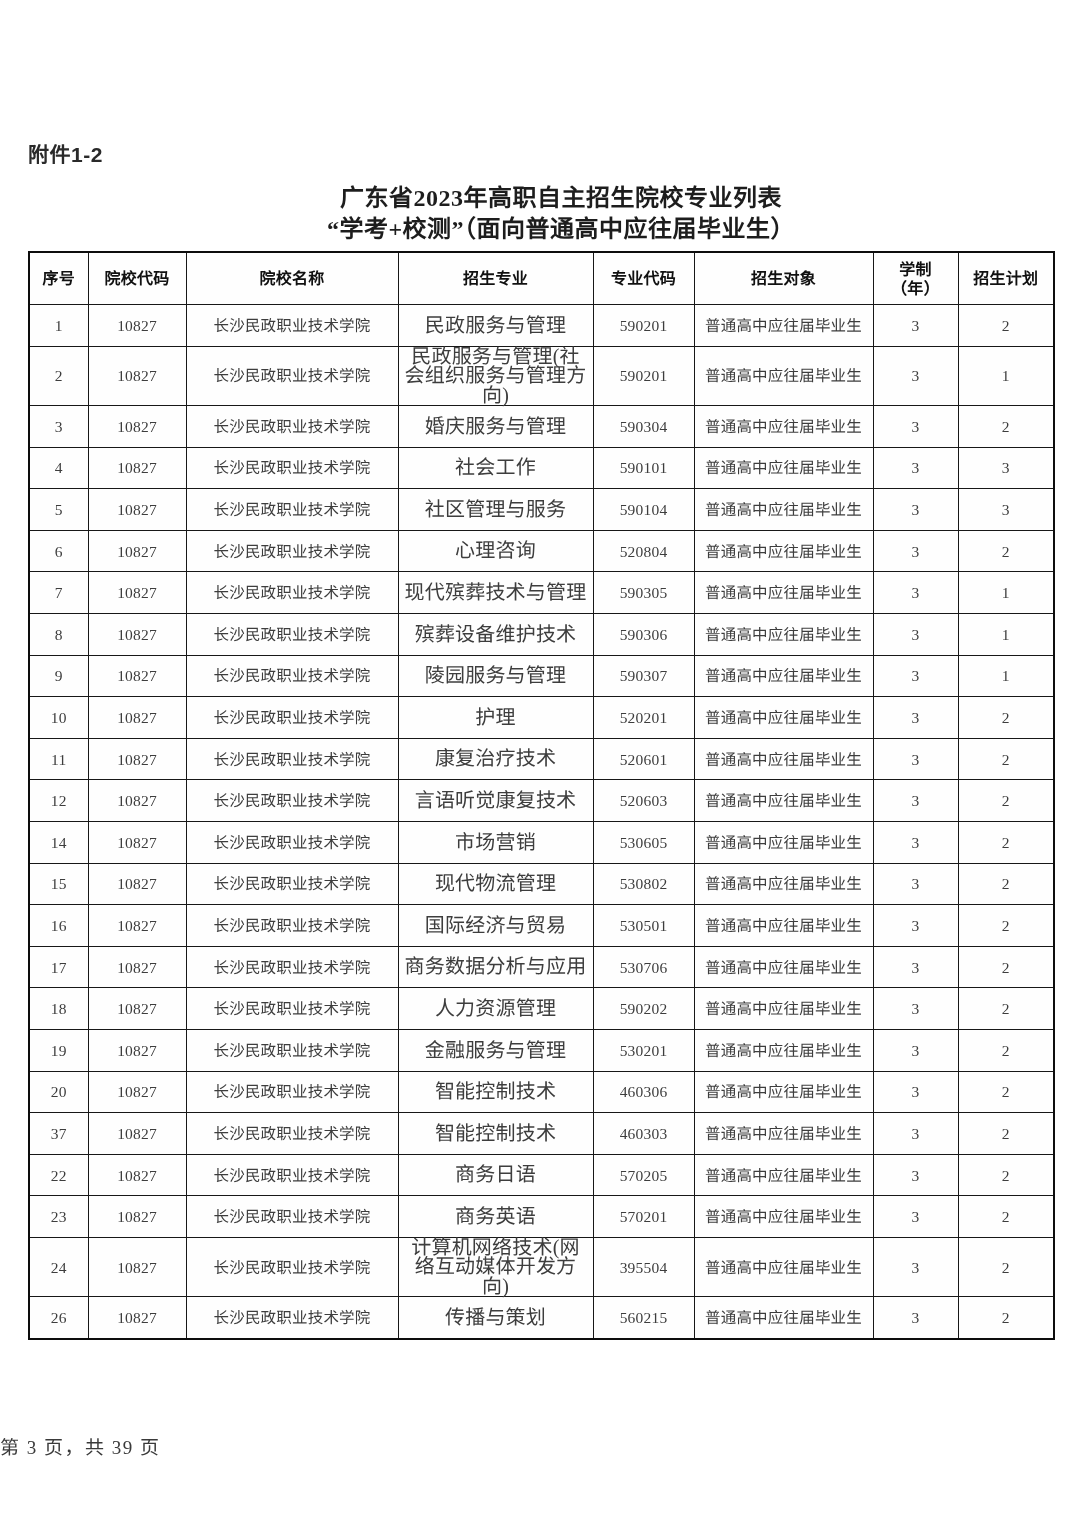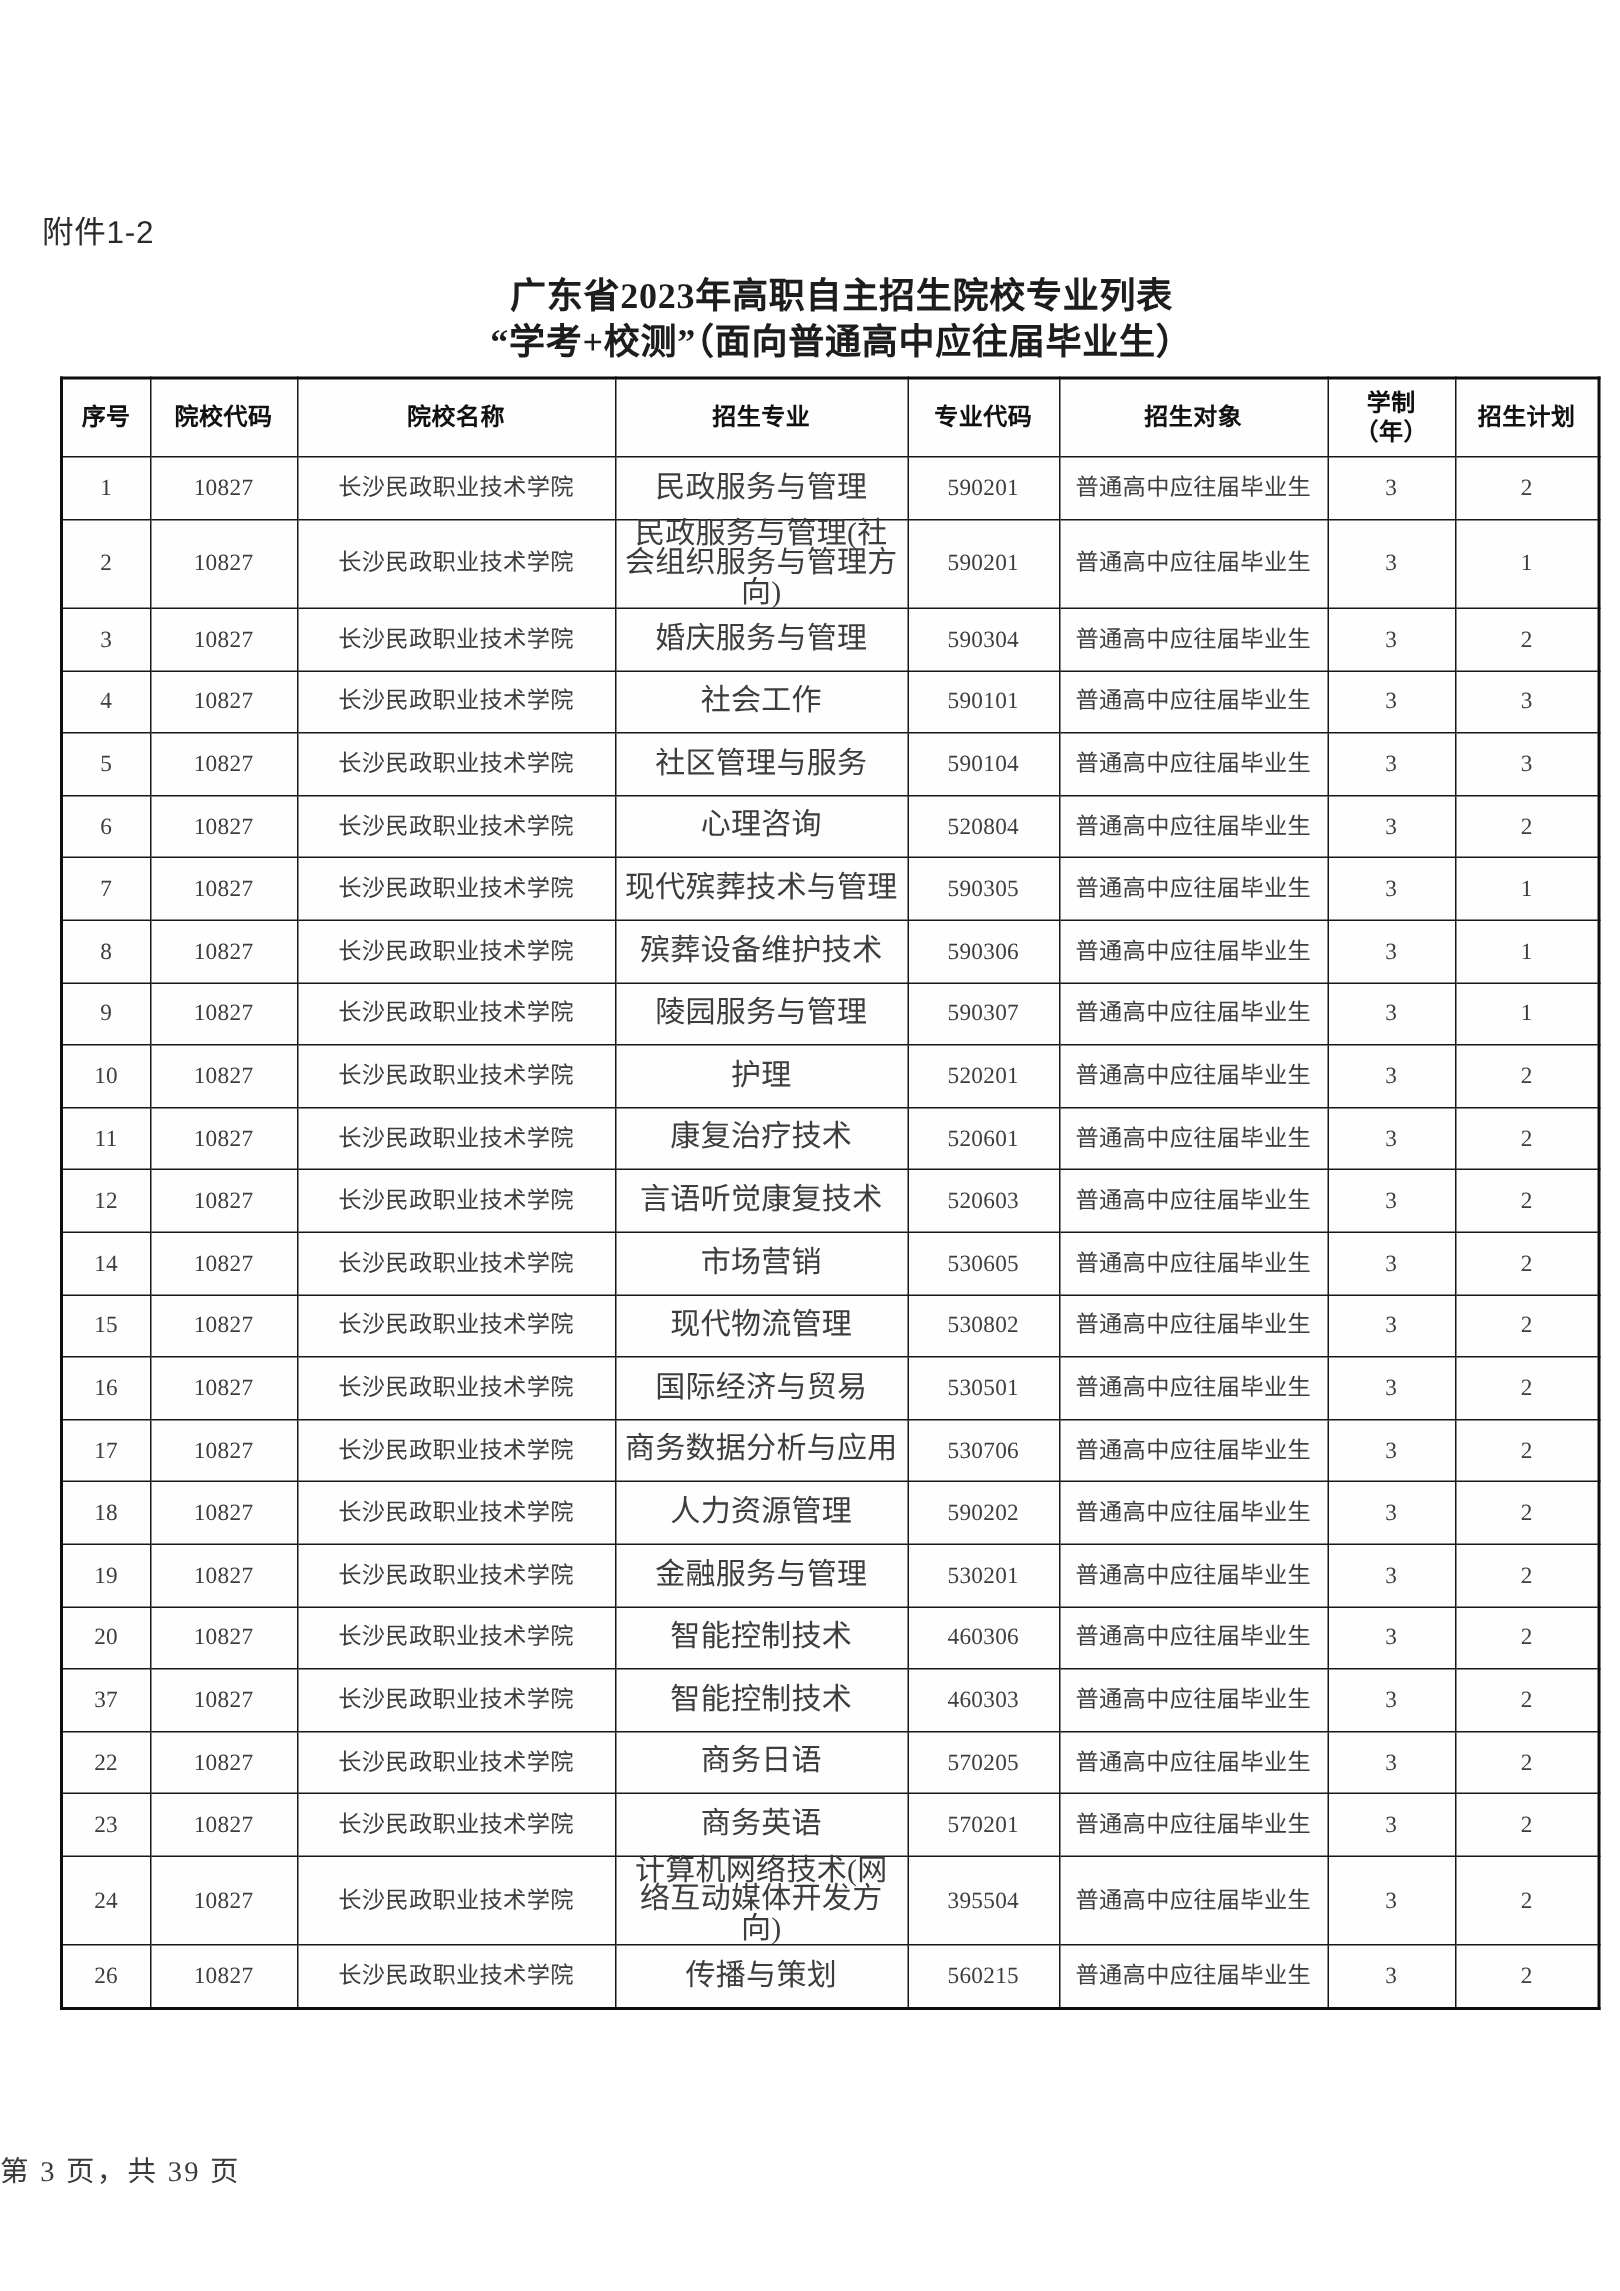--- a/index.html
+++ b/index.html
@@ -20,21 +20,21 @@
     position: absolute;
     inset: 0;
   }
 
   
   .attachment-label {
     position: absolute;
     left: 28px;
     top: 138px;
     font-size: 21px;
-    font-weight: normal;
+    font-weight: bold;
     color: #2a2a2a;
     letter-spacing: 0.5px;
     font-family: "Liberation Sans", "DejaVu Sans", sans-serif;
   }
 
   
   .title-block {
     position: absolute;
     left: 0;
     right: 0;
@@ -48,21 +48,21 @@
     color: #1d1d1d;
     font-size: 24px;
     line-height: 31px;
     letter-spacing: 0.5px;
     white-space: nowrap;
   }
 
   
   .table-wrap {
     position: absolute;
-    left: 40px;
+    left: 28px;
     top: 251px;
     width: 860px;
   }
   table.listing {
     border-collapse: collapse;
     width: 100%;
     table-layout: fixed;
     background: #fefefe;
   }
   table.listing th,

